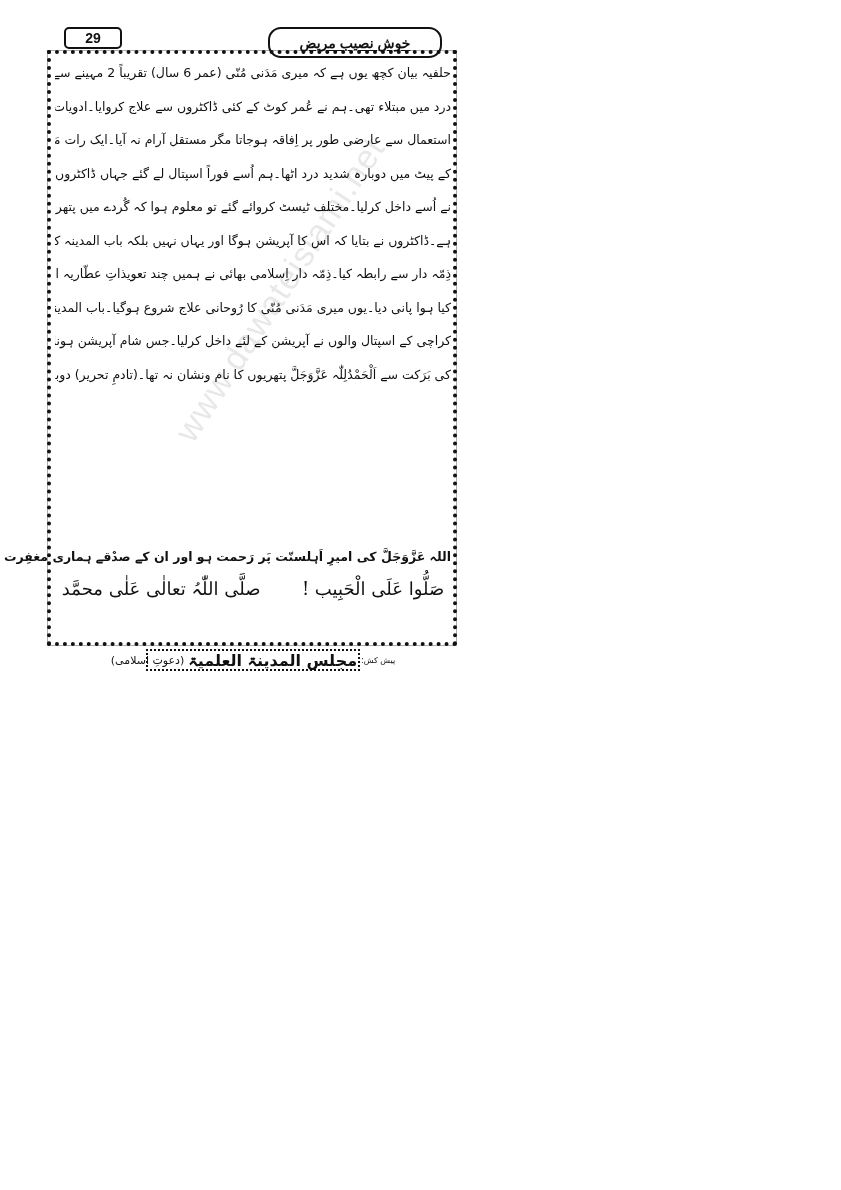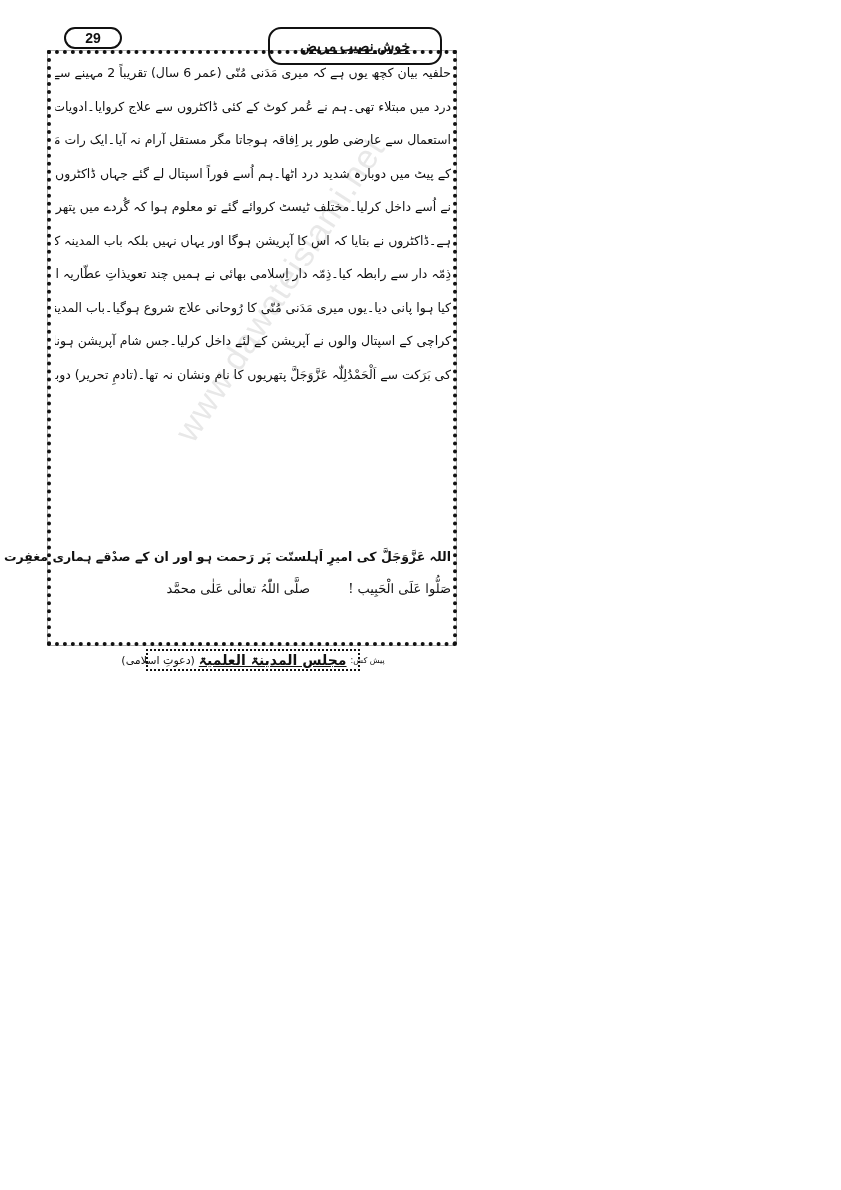--- a/index.html
+++ b/index.html
@@ -15,42 +15,42 @@
       font-family: "DejaVu Sans", sans-serif;
       color: #111111;
     }
     .page-number-pill {
       position: absolute;
       left: 64px;
       top: 27px;
       width: 58px;
       height: 22px;
       border: 2px solid #111;
-      border-radius: 11px;
+      border-radius: 5px;
       box-sizing: border-box;
       display: flex;
       align-items: center;
       justify-content: center;
       font-family: "Liberation Sans", sans-serif;
       font-weight: bold;
       font-size: 14px;
     }
     .title-pill {
       position: absolute;
       left: 268px;
       top: 27px;
       width: 174px;
-      height: 38px;
+      height: 31px;
       border: 2px solid #111;
       border-radius: 13px;
       box-sizing: border-box;
       display: flex;
       align-items: center;
       justify-content: center;
-      font-family: Liberation Serif, serif;
+      font-family: Liberation Sans, sans-serif;
       font-weight: bold;
       font-size: 14px;
       direction: rtl;
     }
     .title-pill span {
       text-decoration: underline;
       text-underline-offset: 2px;
     }
     
     .frame {
@@ -102,22 +102,23 @@
       font-size: 12.5px;
       line-height: 30px;
       white-space: nowrap;
     }
     .salawat {
       position: absolute;
       left: 55px;
       top: 574px;
       width: 396px;
       direction: rtl;
+      text-align: center;
       font-family: "DejaVu Serif", serif;
-      font-size: 13px;
+      font-size: 18px;
       line-height: 30px;
       white-space: nowrap;
     }
     .salawat .gap {
       display: inline-block;
       width: 30px;
     }
     .publisher-box {
       position: absolute;
       left: 146px;
@@ -133,22 +134,21 @@
       gap: 4px;
       font-size: 11px;
       white-space: nowrap;
     }
     .publisher-box .label {
       font-size: 8px;
       text-align: center;
     }
     .publisher-box .name {
       font-weight: bold;
-      font-size: 14px;
-      text-decoration: underline;
+      font-size: 16px;
     }
     .publisher-box .sub {
       font-size: 11px;
     }
     .watermark {
       position: absolute;
       left: 70px;
       top: 270px;
       width: 420px;
       transform: rotate(-57deg);

